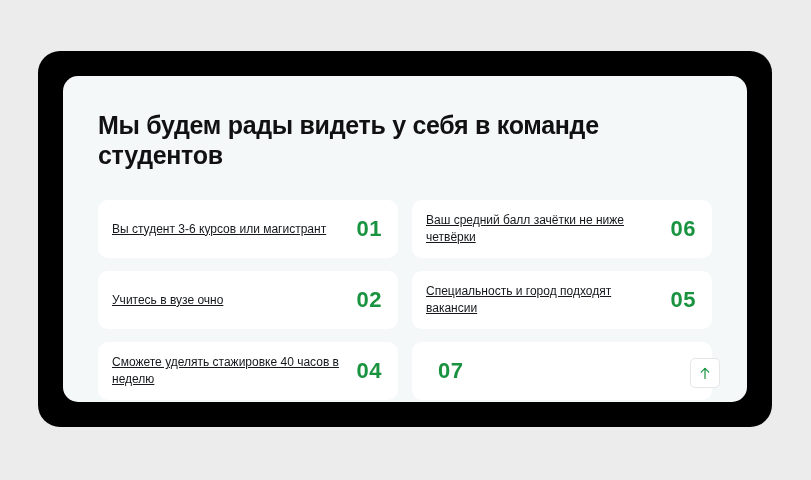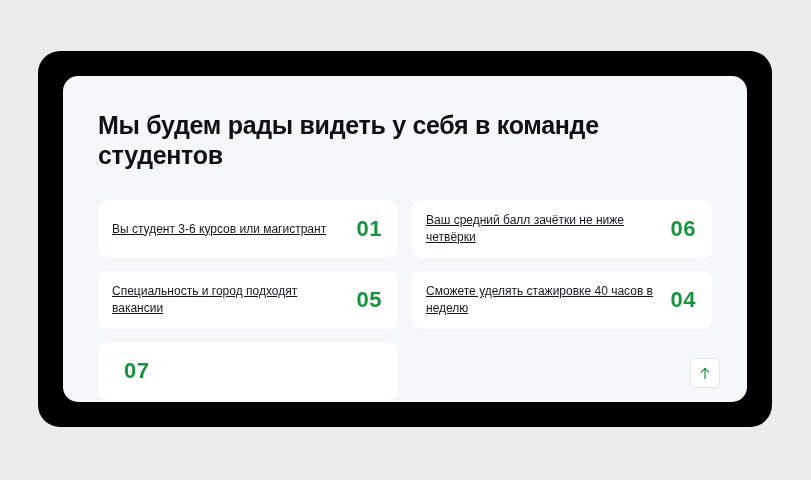--- a/index.html
+++ b/index.html
@@ -110,20 +110,24 @@
         <div class="item">
           <div class="item-text">Вы студент 3-6 курсов или магистрант</div>
           <div class="item-num">01</div>
         </div>
 
         <div class="item">
           <div class="item-text">Ваш средний балл зачётки не ниже четвёрки</div>
           <div class="item-num">06</div>
         </div>
 
+        <div class="item">
+          <div class="item-text">Учитесь в вузе очно</div>
+          <div class="item-num">02</div>
+        </div>
 
         <div class="item">
           <div class="item-text">Специальность и город подходят вакансии</div>
           <div class="item-num">05</div>
         </div>
 
         <div class="item">
           <div class="item-text">Сможете уделять стажировке 40 часов в неделю</div>
           <div class="item-num">04</div>
         </div>

